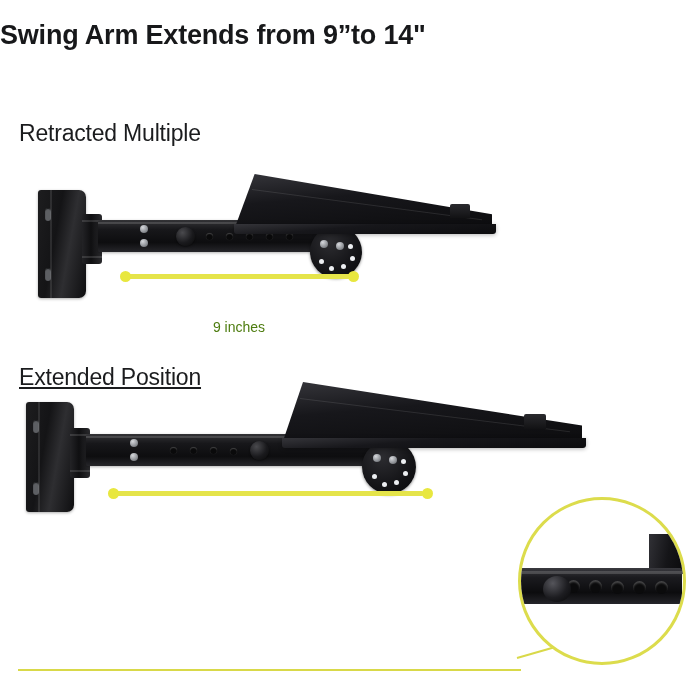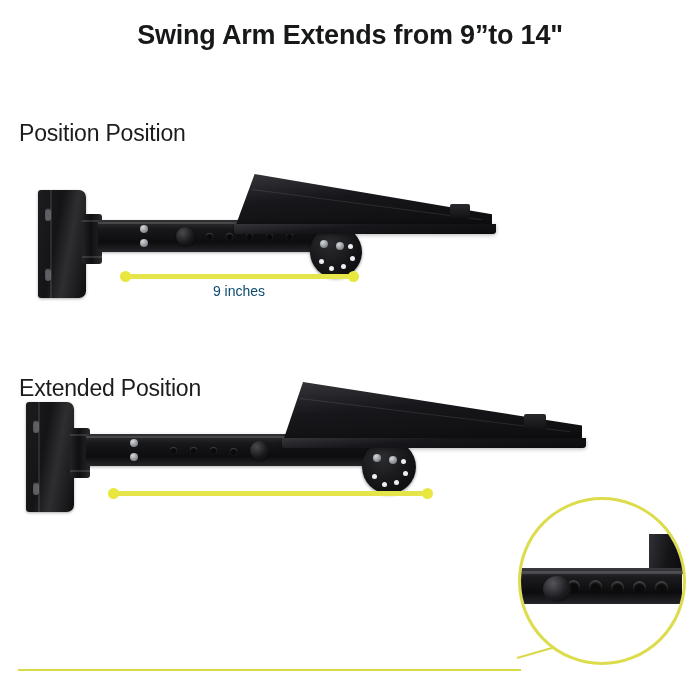--- a/index.html
+++ b/index.html
@@ -16,45 +16,46 @@
     font-family: "Liberation Sans", sans-serif;
     -webkit-font-smoothing: antialiased;
   }
 
   
   .title {
     position: absolute;
     left: 0;
     top: 20px;
     width: 700px;
-    text-align: center;
+    text-align: left;
     font-size: 27px;
     font-weight: 600;
     letter-spacing: -0.2px;
     color: #17181a;
     white-space: nowrap;
   }
   .section-label {
     position: absolute;
     font-size: 23px;
     font-weight: 500;
     letter-spacing: -0.2px;
     color: #1b1c1e;
     white-space: nowrap;
   }
   #label-retracted { left: 19px; top: 120px; }
-  #label-extended  { left: 19px; top: 375px; }
+  #label-extended  { left: 19px; top: 364px; text-decoration: underline; }
 
   .dim-text {
     position: absolute;
     font-size: 14px;
     font-weight: 400;
-    color: #0c4a6e;
+    color: #4d7c0f;
     white-space: nowrap;
     text-align: center;
+    margin-top: 36px;
   }
   #dim-text-9  { left: 122px; top: 283px; width: 234px; }
   #dim-text-14 { left: 110px; top: 499px; width: 318px; }
 
   .bottom-caption {
     position: absolute;
     left: 18px;
     top: 636px;
     font-size: 25px;
     font-weight: 500;
@@ -254,21 +255,21 @@
     background: radial-gradient(circle at 35% 28%, #55555b 0%, #1d1d21 55%, #070708 100%);
   }
 </style>
 </head>
 <body>
 
 <div id="page">
 
   <div class="title">Swing Arm Extends from 9”to 14"</div>
 
-  <div class="section-label" id="label-retracted">Position Position</div>
+  <div class="section-label" id="label-retracted">Retracted Multiple</div>
 
   <div class="unit" id="unit-retracted">
 
     <div class="wall-plate" style="left:0px; top:22px; width:48px; height:108px;">
       <div class="plate-hole" style="left:7px; top:18px;"></div>
       <div class="plate-hole" style="left:7px; top:78px;"></div>
     </div>
 
     <div class="hinge" style="left:44px; top:46px; width:20px; height:50px;">
       <div class="hinge-band" style="top:6px;"></div>

